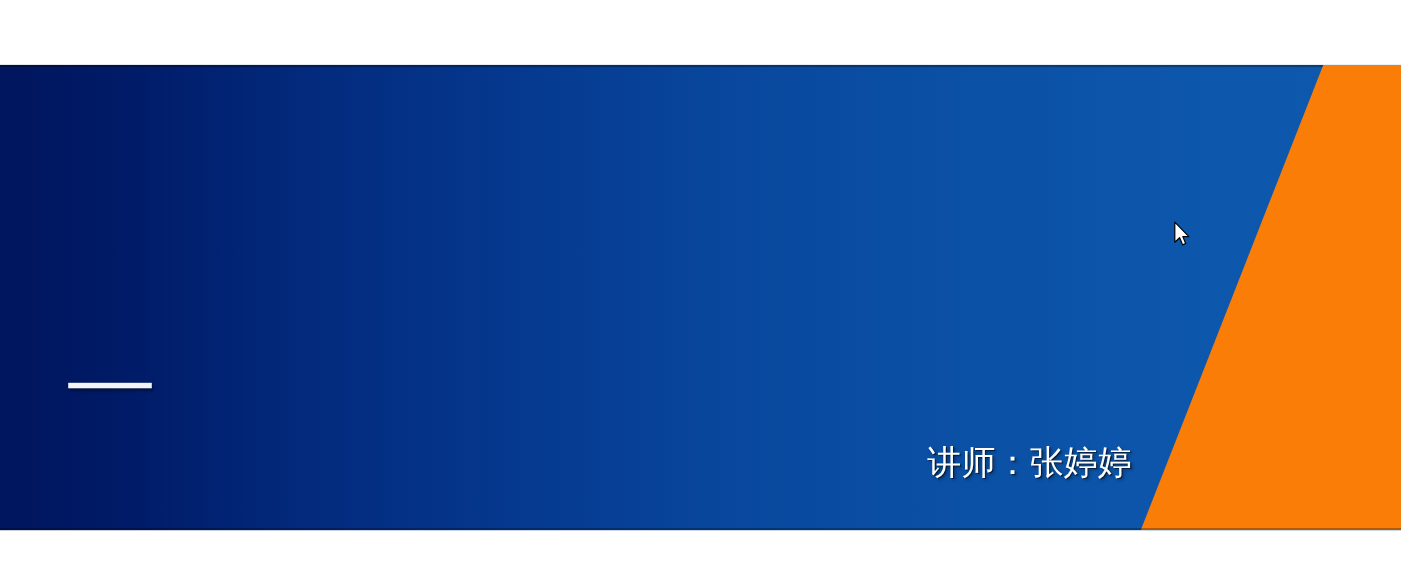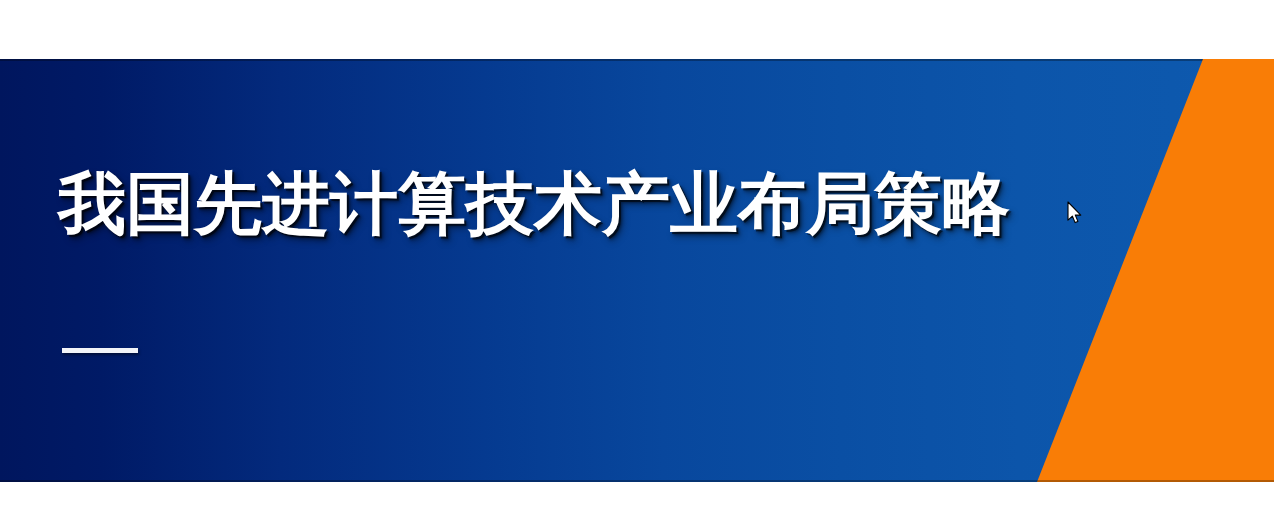--- a/index.html
+++ b/index.html
@@ -130,22 +130,22 @@
   <div id="title-banner">
 
     <div id="banner-top-edge"></div>
 
     <div id="orange-wedge"></div>
 
     <div id="banner-bottom-edge"></div>
 
   </div>
 
-  <h1 id="slide-title">我国先进计算技术产业布局策略</h1>
 
   <div id="title-rule"></div>
 
+  <p id="presenter-line">讲师：张婷婷</p>
 
   <svg id="mouse-cursor" viewBox="0 0 16 24" xmlns="http://www.w3.org/2000/svg">
     <path d="M1 1 L1 19.2 L5.4 15.1 L8.1 21.6 L10.9 20.4 L8.3 14.1 L13.8 14.1 Z" fill="#ffffff" stroke="#000000" stroke-width="1.1" stroke-linejoin="round"></path>
   </svg>
 
 </div>
 
 </body></html>

